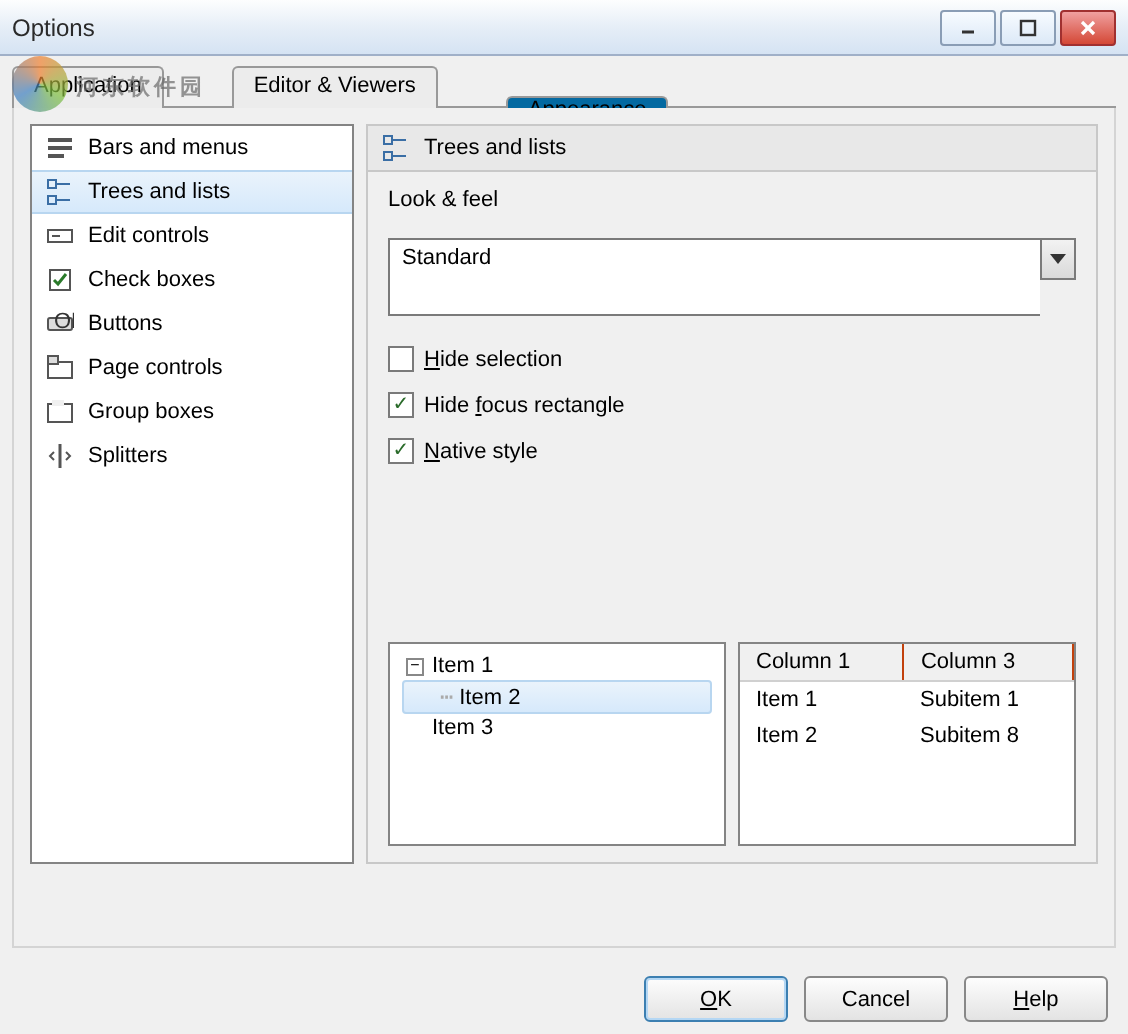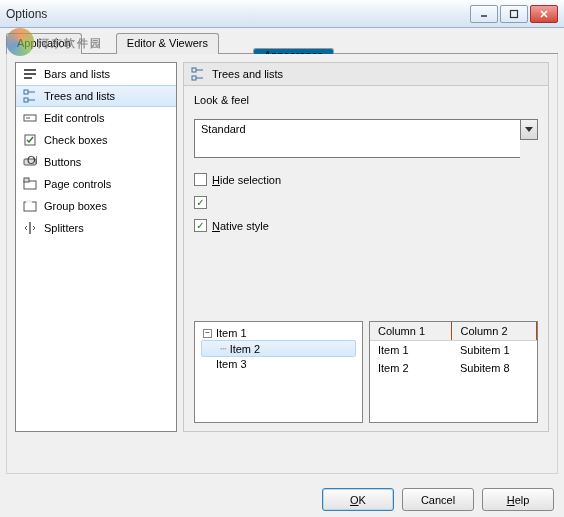--- a/index.html
+++ b/index.html
@@ -110,21 +110,21 @@
     <div class="body">
       <div class="catlist">
         <div class="cat-item">
           <span class="cat-icon">
               <svg width="14" height="14">
                 <rect x="1" y="2" width="12" height="2" fill="#555"></rect>
                 <rect x="1" y="6" width="12" height="2" fill="#555"></rect>
                 <rect x="1" y="10" width="8" height="2" fill="#555"></rect>
               </svg>
             </span>
-          <span>Bars and lists</span>
+          <span>Bars and menus</span>
         </div>
         <div class="cat-item selected">
           <span class="cat-icon">
               <svg width="14" height="14">
                 <rect x="1" y="1" width="4" height="4" fill="none" stroke="#3a6ea5"></rect>
                 <rect x="1" y="9" width="4" height="4" fill="none" stroke="#3a6ea5"></rect>
                 <line x1="5" y1="3" x2="12" y2="3" stroke="#3a6ea5"></line>
                 <line x1="5" y1="11" x2="12" y2="11" stroke="#3a6ea5"></line>
               </svg>
             </span>
@@ -209,20 +209,21 @@
                 </svg>
               </div>
           </div>
 
           <div class="chk-row">
             <span class="chk"></span>
             <span><u>H</u>ide selection</span>
           </div>
           <div class="chk-row">
             <span class="chk checked"></span>
+            <span>Hide <u>f</u>ocus rectangle</span>
           </div>
           <div class="chk-row">
             <span class="chk checked"></span>
             <span><u>N</u>ative style</span>
           </div>
 
           <div class="preview-row">
             <div class="preview-box">
               <div class="tree">
                 <div class="tree-row">
@@ -237,21 +238,21 @@
                   <span style="width:9px"></span>
                   <span>Item 3</span>
                 </div>
               </div>
             </div>
             <div class="preview-box">
               <table class="grid">
                 <thead>
                     <tr>
                   <th><span>Column 1</span></th>
-                  <th><span>Column 2</span></th>
+                  <th><span>Column 3</span></th>
                 </tr>
                   </thead>
                 <tbody>
                   <tr>
                     <td>Item 1</td>
                     <td>Subitem 1</td>
                   </tr>
                   <tr>
                     <td>Item 2</td>
                     <td>Subitem 8</td>

